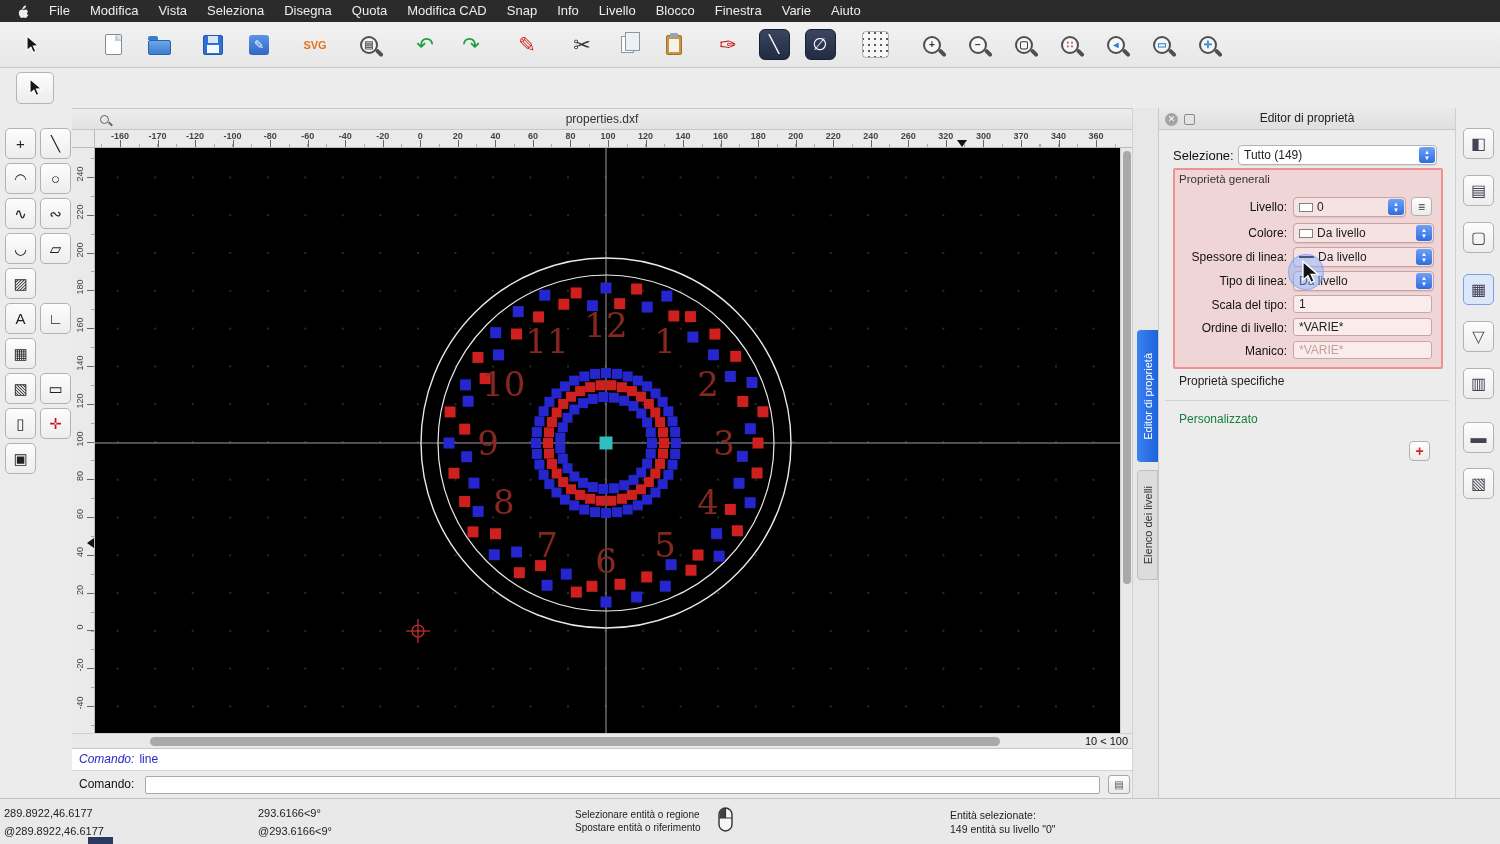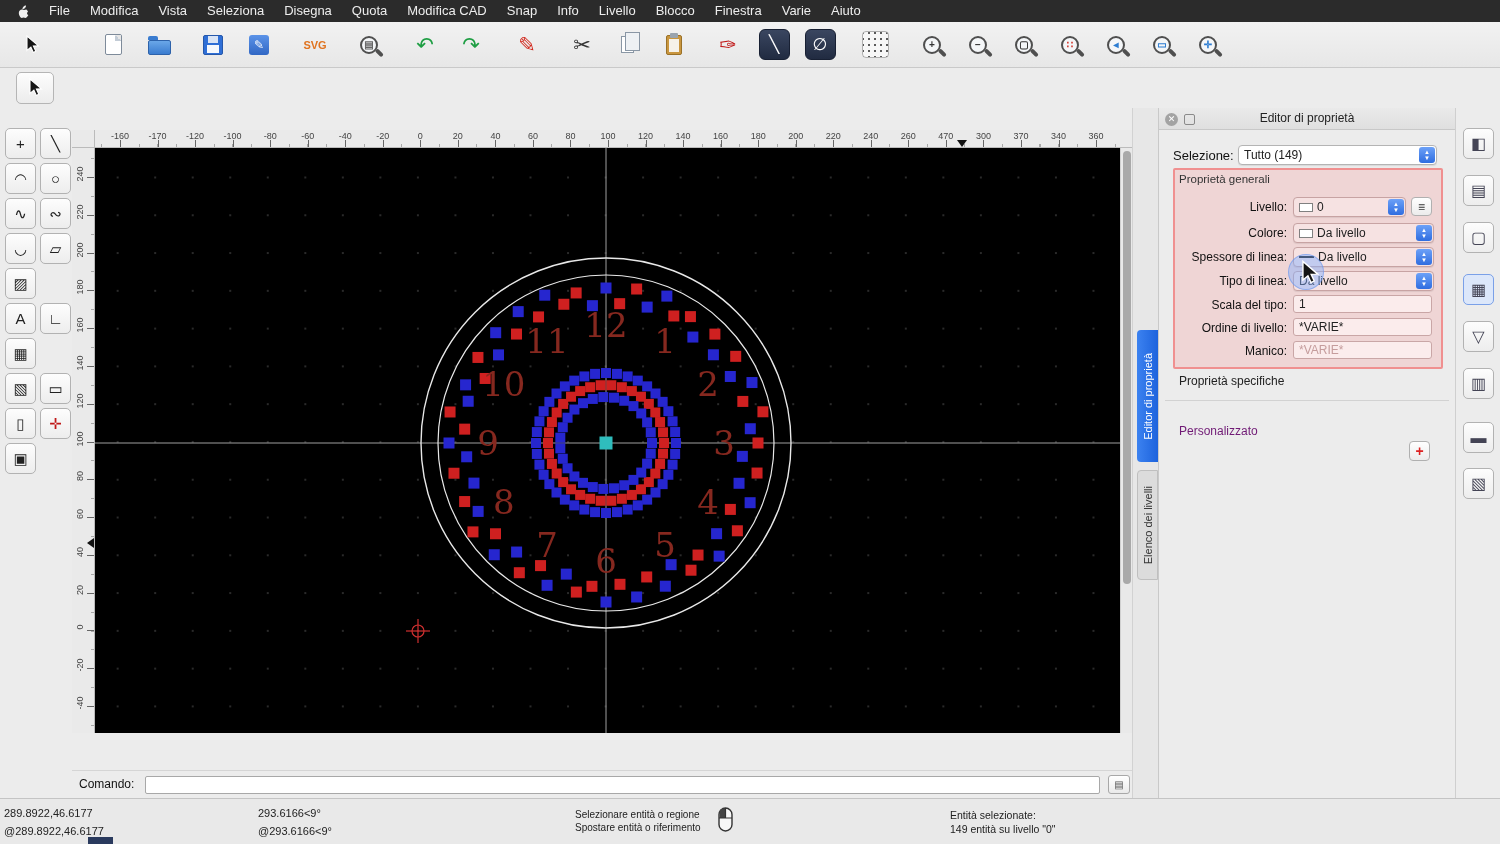--- a/index.html
+++ b/index.html
@@ -68,21 +68,21 @@
        background:linear-gradient(#ededed,#e2e2e2);border-top:1px solid #c6c6c6;border-bottom:1px solid #c6c6c6;
        text-align:center;font-size:12px;color:#333;line-height:21px;}
   #doc-zoom-icon{position:absolute;left:28px;top:6px;width:9px;height:9px;border:1.5px solid #666;border-radius:50%;}
   #doc-zoom-icon::after{content:"";position:absolute;width:5px;height:2px;background:#666;right:-5px;bottom:-2px;transform:rotate(45deg);}
 
   
   #ruler-corner{position:absolute;left:72px;top:130px;width:23px;height:18px;background:#eaeaea;border-right:1px solid #bbb;border-bottom:1px solid #bbb;}
   #hruler{position:absolute;left:95px;top:130px;width:1037px;height:18px;background:#eaeaea;border-bottom:1px solid #bbb;overflow:hidden;
        background-image:repeating-linear-gradient(90deg,#a8a8a8 0 1px,transparent 1px 18.77px);
        background-size:100% 4px;background-position:6.2px 14px;background-repeat:no-repeat;}
-  .hlab{position:absolute;top:1px;width:30px;text-align:center;font-size:9px;color:#444;}
+  .hlab{position:absolute;top:1px;width:30px;text-align:center;font-size:9px;color:#444;font-weight:bold;}
   .htick{position:absolute;bottom:0;width:1px;height:7px;background:#666;}
   .hmarker{position:absolute;bottom:0;width:0;height:0;border-left:5px solid transparent;border-right:5px solid transparent;border-top:7px solid #111;margin-left:-5px;}
   #vruler{position:absolute;left:72px;top:148px;width:23px;height:585px;background:#eaeaea;border-right:1px solid #bbb;overflow:hidden;
        background-image:repeating-linear-gradient(180deg,#a8a8a8 0 1px,transparent 1px 18.9px);
        background-size:4px 100%;background-position:19px 10.1px;background-repeat:no-repeat;}
   .vlab{position:absolute;left:-7px;width:30px;text-align:center;font-size:9px;color:#444;transform:rotate(-90deg);}
   .vtick{position:absolute;right:0;width:7px;height:1px;background:#666;}
   .vmarker{position:absolute;right:0;width:0;height:0;border-top:5px solid transparent;border-bottom:5px solid transparent;border-right:7px solid #111;margin-top:-5px;}
 
   
@@ -142,21 +142,21 @@
   .prow .combo.short{width:113px;}
   .swatch{width:14px;height:9px;background:#fff;border:1px solid #808080;margin-right:4px;flex:0 0 auto;}
   .swline{width:15px;height:1.5px;background:#111;margin-right:4px;flex:0 0 auto;}
   .menu-btn{position:absolute;left:236px;top:0;width:21px;height:19px;background:linear-gradient(#fff,#ececec);
        border:1px solid #b0b0b0;border-radius:4px;text-align:center;font-size:12px;color:#333;line-height:18px;}
   .pinput{position:absolute;left:118px;top:0;width:139px;height:18px;background:#fbecec;border:1px solid #c9a6a6;
        border-radius:3px;font-size:12px;padding:1px 0 0 5px;color:#222;}
   .pinput.dis{color:#c59d9d;}
   #spec-header{position:absolute;left:20px;top:266px;font-size:12px;color:#222;}
   #panel-div1{position:absolute;left:6px;right:6px;top:292px;height:1px;background:#d2d2d2;}
-  #custom-header{position:absolute;left:20px;top:304px;font-size:12px;color:#701a75;margin-top:12px;}
+  #custom-header{position:absolute;left:20px;top:304px;font-size:12px;color:#15803d;}
   #plus-btn{position:absolute;left:250px;top:333px;width:21px;height:20px;background:linear-gradient(#fff,#ececec);
        border:1px solid #b0b0b0;border-radius:4px;color:#d22;font-size:14px;font-weight:bold;text-align:center;line-height:18px;}
 
   
   #rightstrip{position:absolute;left:1455px;top:108px;width:45px;height:690px;background:#ececec;border-left:1px solid #cfcfcf;}
   .rs-btn{position:absolute;left:7px;width:31px;height:31px;background:linear-gradient(#fdfdfd,#ededed);
        border:1px solid #b2b2b2;border-radius:5px;display:flex;align-items:center;justify-content:center;}
   .rs-btn.sel{background:#dce7fa;border-color:#7aa0e8;}
   .rs-g{font-size:16px;color:#445;}
 
@@ -351,20 +351,24 @@
       </div>
       <div class="pal-btn">
         <span class="pal-g" style="color: rgb(192, 24, 24);">✛</span>
       </div>
       <div class="pal-btn">
         <span class="pal-g">▣</span>
       </div>
       <div class="pal-btn pal-empty"></div>
     </div>
 
+  <div id="doc-titlebar">
+    <span id="doc-zoom-icon"></span>
+    <span>properties.dxf</span>
+  </div>
 
   <div id="ruler-corner"></div>
   <div id="hruler">
       <div class="htick" style="left: 25px;"></div>
       <div class="hlab" style="left: 10px;">-160</div>
       <div class="htick" style="left: 62.54px;"></div>
       <div class="hlab" style="left: 47.54px;">-170</div>
       <div class="htick" style="left: 100.08px;"></div>
       <div class="hlab" style="left: 85.08px;">-120</div>
       <div class="htick" style="left: 137.62px;"></div>
@@ -399,21 +403,21 @@
       <div class="hlab" style="left: 648.18px;">180</div>
       <div class="htick" style="left: 700.72px;"></div>
       <div class="hlab" style="left: 685.72px;">200</div>
       <div class="htick" style="left: 738.26px;"></div>
       <div class="hlab" style="left: 723.26px;">220</div>
       <div class="htick" style="left: 775.8px;"></div>
       <div class="hlab" style="left: 760.8px;">240</div>
       <div class="htick" style="left: 813.34px;"></div>
       <div class="hlab" style="left: 798.34px;">260</div>
       <div class="htick" style="left: 850.88px;"></div>
-      <div class="hlab" style="left: 835.88px;">470</div>
+      <div class="hlab" style="left: 835.88px;">320</div>
       <div class="htick" style="left: 888.42px;"></div>
       <div class="hlab" style="left: 873.42px;">300</div>
       <div class="htick" style="left: 925.96px;"></div>
       <div class="hlab" style="left: 910.96px;">370</div>
       <div class="htick" style="left: 963.5px;"></div>
       <div class="hlab" style="left: 948.5px;">340</div>
       <div class="htick" style="left: 1001.04px;"></div>
       <div class="hlab" style="left: 986.04px;">360</div>
       <div class="hmarker" style="left: 867px;"></div>
     </div>
@@ -649,21 +653,28 @@
           <line x1="311" y1="483" x2="335" y2="483" stroke="#d03030" stroke-width="1.2"></line>
           <line x1="323" y1="471" x2="323" y2="495" stroke="#d03030" stroke-width="1.2"></line>
           <circle cx="323" cy="483" r="6" fill="none" stroke="#d03030" stroke-width="1.2"></circle>
         </g>
       </svg>
     </div>
 
   <div id="vscroll">
       <div class="vthumb"></div>
     </div>
-
+  <div id="hscrollrow">
+    <div class="hthumb"></div>
+    <div id="zoom-label">10 &lt; 100</div>
+  </div>
+
+  <div id="cmd-history">
+    <i>Comando:</i><span>line</span>
+  </div>
   <div id="cmd-row">
     <span id="cmd-label">Comando:</span>
     <div id="cmd-input"></div>
     <div id="cmd-toggle">▤</div>
   </div>
 
   <div id="tabstrip">
     <div id="tab-property" class="tab">
       <span>Editor di proprietà</span>
     </div>

